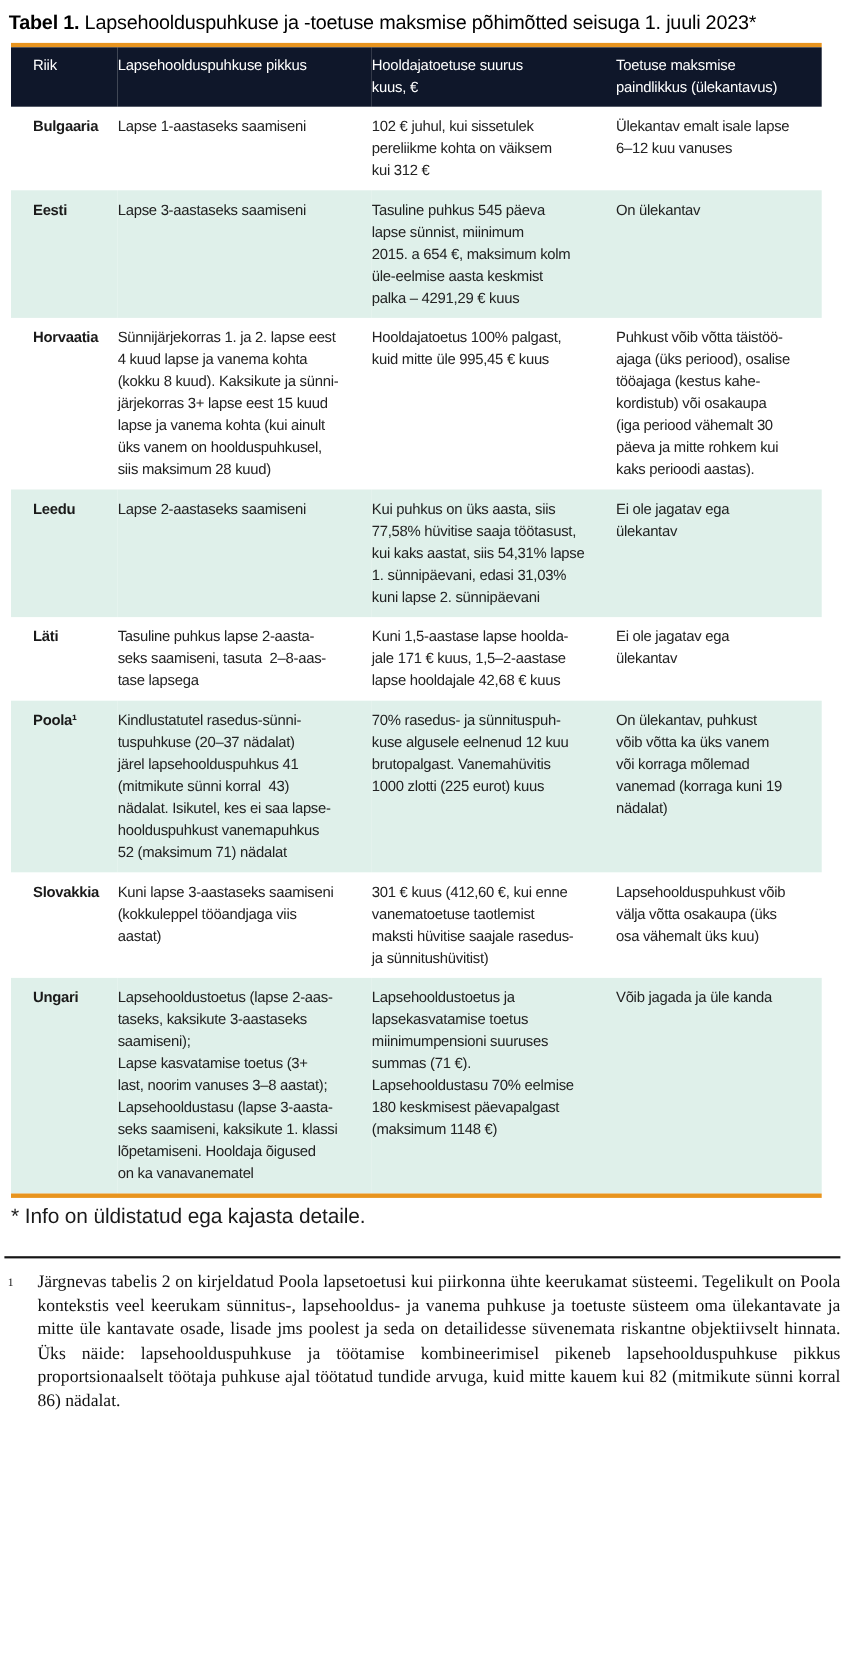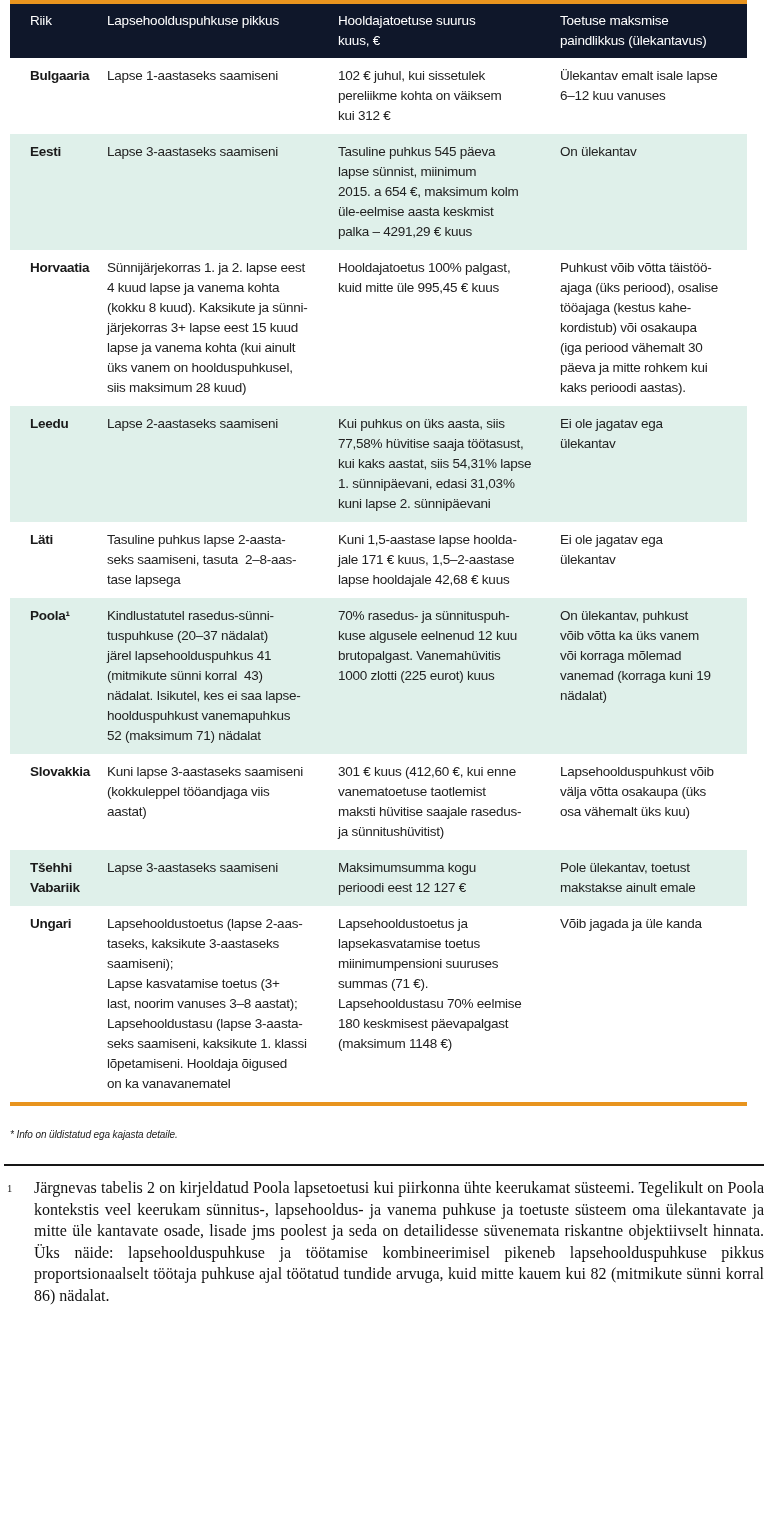--- a/index.html
+++ b/index.html
@@ -22,38 +22,39 @@
     padding:7px 6px 7px 0;white-space:pre;letter-spacing:-0.2px;
   }
   table.ptable th:first-child{padding-left:20px;}
   table.ptable td{
     vertical-align:top;font-size:13.5px;line-height:20px;
     padding:8px 6px 8px 0;white-space:pre;letter-spacing:-0.25px;color:#222;margin-top:21px;
   }
   table.ptable td:first-child{padding-left:20px;font-weight:bold;color:#1a1a1a;}
   table.ptable tbody tr:nth-child(even){background:#dff0ea;}
   .note-star{
-    margin:23px 0 0 10px;font-style:italic;font-size:10px;color:#1a1a1a;
+    margin:7px 0 0 10px;font-size:19px;color:#1a1a1a;
     letter-spacing:-0.1px;
   }
   .black-sep{height:2px;background:#161616;margin:24px 4px 0 4px;}
   .footnote{
     display:flex;margin:11px 4px 0 7px;
     font-family:"Liberation Serif",serif;font-size:16px;line-height:21.5px;color:#111;
   }
   .fn-marker{
     width:27px;flex:0 0 27px;font-size:10.5px;padding-top:1px;
   }
   .fn-text{flex:1;text-align:justify;font-family:Liberation Serif, serif;}
 </style>
 </head>
 <body>
 
 <div class="page">
 
+  <div class="title"><span class="title-label">Tabel 1.</span><span> Lapsehoolduspuhkuse ja -toetuse maksmise põhimõtted seisuga 1. juuli 2023*</span></div>
 
   <div class="table-wrap">
     <div class="accent-bar"></div>
 
     <table class="ptable">
       <colgroup>
         <col style="width:97px">
         <col style="width:231px">
         <col style="width:222px">
         <col style="width:187px">
@@ -155,29 +156,20 @@
 aastat)</td>
             <td>301 € kuus (412,60 €, kui enne
 vanematoetuse taotlemist
 maksti hüvitise saajale rasedus-
 ja sünnitushüvitist)</td>
             <td>Lapsehoolduspuhkust võib
 välja võtta osakaupa (üks
 osa vähemalt üks kuu)</td>
           </tr>
           <tr>
-            <td>Tšehhi
-Vabariik</td>
-            <td>Lapse 3-aastaseks saamiseni</td>
-            <td>Maksimumsumma kogu
-perioodi eest 12 127 €</td>
-            <td>Pole ülekantav, toetust
-makstakse ainult emale</td>
-          </tr>
-          <tr>
             <td>Ungari</td>
             <td>Lapsehooldustoetus (lapse 2-aas-
 taseks, kaksikute 3-aastaseks
 saamiseni);
 Lapse kasvatamise toetus (3+
 last, noorim vanuses 3–8 aastat);
 Lapsehooldustasu (lapse 3-aasta-
 seks saamiseni, kaksikute 1. klassi
 lõpetamiseni. Hooldaja õigused
 on ka vanavanematel</td>

